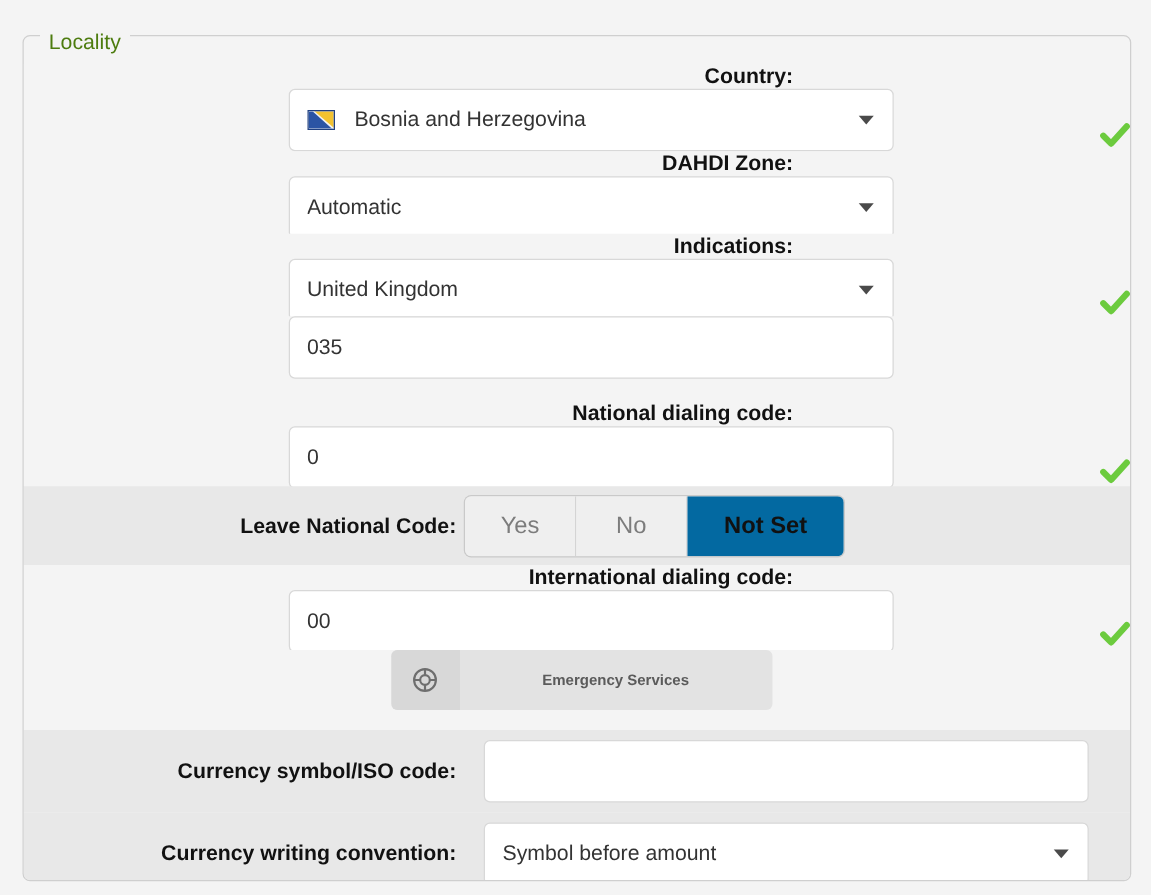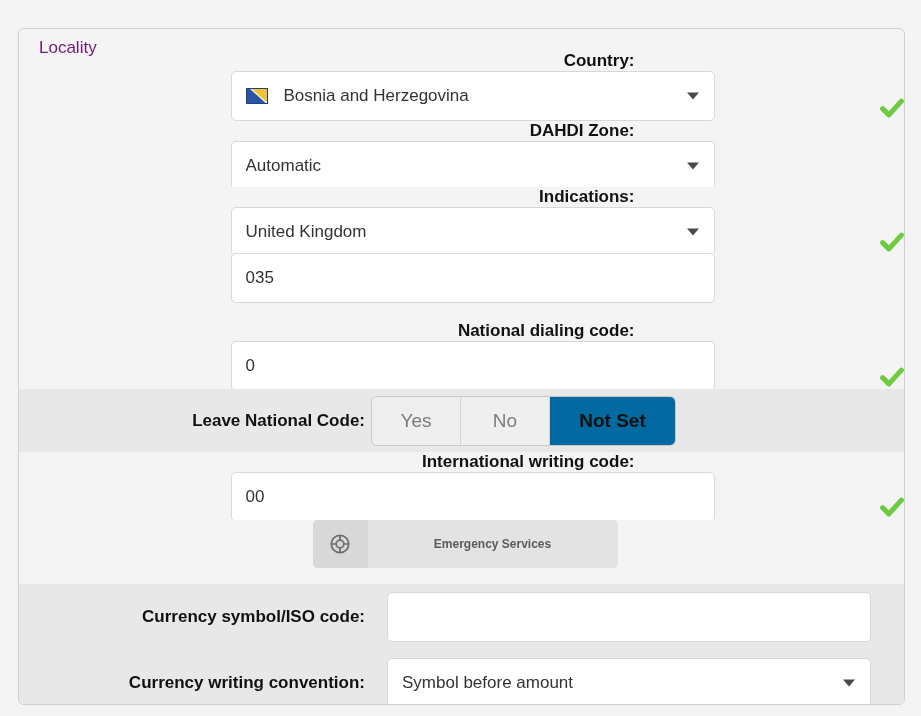--- a/index.html
+++ b/index.html
@@ -23,25 +23,25 @@
     height: 677px;
     box-sizing: border-box;
     border: 1px solid #cfcfcf;
     border-radius: 6px;
     background: #f4f4f4;
     overflow: hidden;
   }
   #locality-legend {
     position: absolute;
     left: 32px;
-    top: 39px;
+    top: 25px;
     background: #f4f4f4;
     padding: 0 7px;
     font-size: 17px;
-    color: #701a75;
+    color: #4d7c0f;
     line-height: 1;
     z-index: 5;
   }
 
   
   .row {
     position: absolute;
     left: 0;
     width: 885px;
     display: flex;
@@ -248,21 +248,21 @@
   <div class="row stripe-dark" style="top:360px;height:63px;">
     <div class="field-label">Leave National Code:</div>
     <div class="segmented">
       <div class="seg-btn">Yes</div>
       <div class="seg-btn">No</div>
       <div class="seg-btn active">Not Set</div>
     </div>
   </div>
 
   <div class="row stripe-light" style="top:423px;height:68px;">
-    <div class="field-label">International writing code:</div>
+    <div class="field-label">International dialing code:</div>
     <div class="control-wrap">
       <div class="textbox">
         <span class="value-text">00</span>
       </div>
     </div>
   </div>
   <span class="check-icon" style="left:858px;top:463px;">
     <svg width="30" height="30" viewBox="0 0 24 24">
       <path d="M4.5 12.5 L9.5 17.5 L19.5 6.5" fill="none" stroke="#6ccb3e" stroke-width="4" stroke-linecap="round" stroke-linejoin="round"></path>
     </svg>

